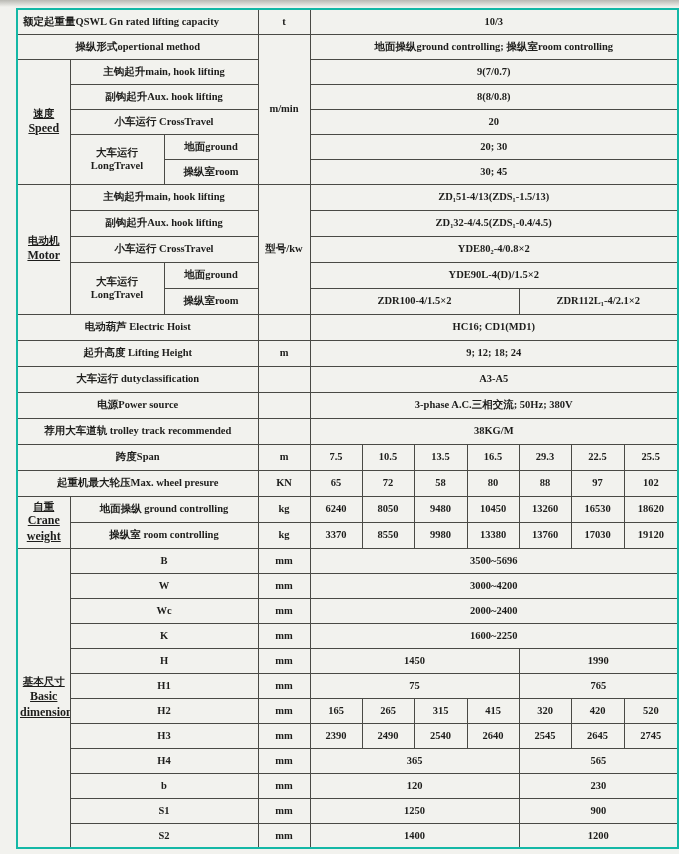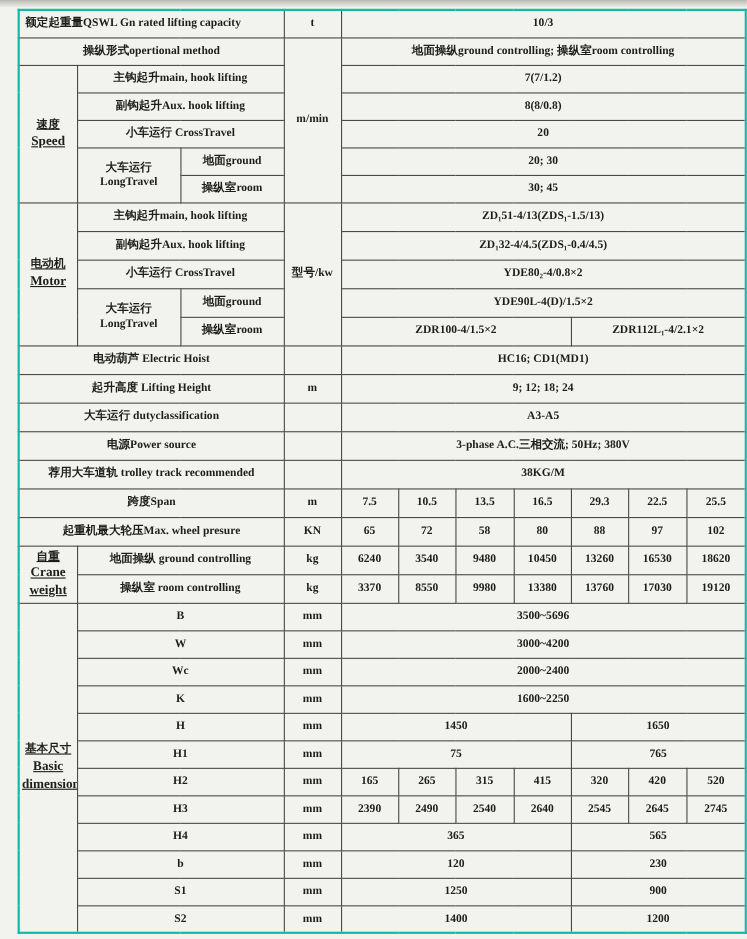--- a/index.html
+++ b/index.html
@@ -53,21 +53,21 @@
       <td rowspan="6">m/min</td>
       <td colspan="7">地面操纵ground controlling; 操纵室room controlling</td>
     </tr>
 
     <tr>
       <td class="grp" rowspan="5">
         <span class="cn">速度</span>
         <span class="en">Speed</span>
       </td>
       <td colspan="2">主钩起升main, hook lifting</td>
-      <td colspan="7">7(7/1.2)</td>
+      <td colspan="7">9(7/0.7)</td>
     </tr>
     <tr>
       <td colspan="2">副钩起升Aux. hook lifting</td>
       <td colspan="7">8(8/0.8)</td>
     </tr>
     <tr>
       <td colspan="2">小车运行 CrossTravel</td>
       <td colspan="7">20</td>
     </tr>
     <tr>
@@ -165,21 +165,21 @@
     </tr>
 
     <tr class="t">
       <td class="grp" rowspan="2">
         <span class="cn">自重</span>
         <span class="en">Crane weight</span>
       </td>
       <td colspan="2">地面操纵 ground controlling</td>
       <td>kg</td>
       <td>6240</td>
-      <td>3540</td>
+      <td>8050</td>
       <td>9480</td>
       <td>10450</td>
       <td>13260</td>
       <td>16530</td>
       <td>18620</td>
     </tr>
     <tr class="t">
       <td colspan="2">操纵室 room controlling</td>
       <td>kg</td>
       <td>3370</td>
@@ -212,21 +212,21 @@
     </tr>
     <tr>
       <td colspan="2">K</td>
       <td>mm</td>
       <td colspan="7">1600~2250</td>
     </tr>
     <tr>
       <td colspan="2">H</td>
       <td>mm</td>
       <td colspan="4">1450</td>
-      <td colspan="3">1650</td>
+      <td colspan="3">1990</td>
     </tr>
     <tr>
       <td colspan="2">H1</td>
       <td>mm</td>
       <td colspan="4">75</td>
       <td colspan="3">765</td>
     </tr>
     <tr>
       <td colspan="2">H2</td>
       <td>mm</td>

